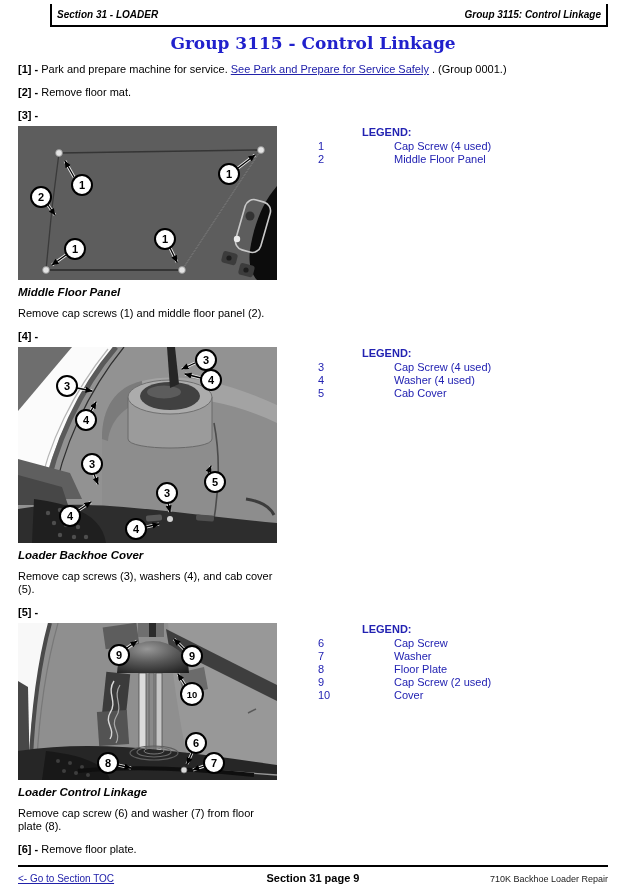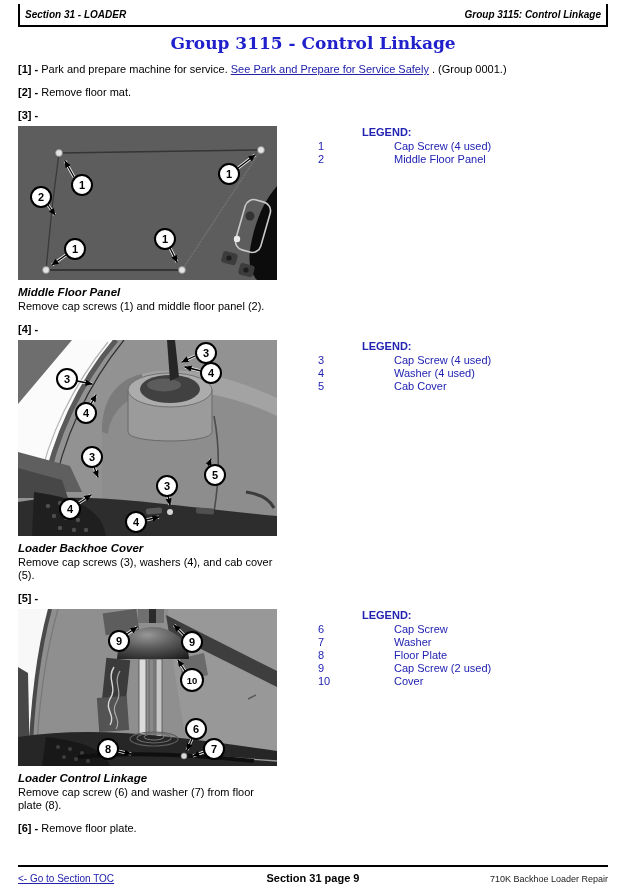--- a/index.html
+++ b/index.html
@@ -2,36 +2,36 @@
 <html><head>
 <meta charset="utf-8">
 <style>
   html,body{margin:0;padding:0;background:#fff;}
   body{width:626px;height:886px;font-family:"Liberation Sans",sans-serif;color:#000;overflow:hidden;}
   .page{position:relative;width:626px;height:886px;background:#fff;}
   .content{padding:0 18px;}
 
   .header-bar{margin-top:4px;height:21px;border-left:2px solid #000;border-right:2px solid #000;
     border-bottom:2px solid #000;display:flex;justify-content:space-between;align-items:center;
-    padding:0 5px;font-size:10px;font-weight:bold;font-style:italic;}
+    padding:0 5px;font-size:10px;font-weight:bold;font-style:italic;margin-left:32px;}
 
   .title{margin:6px 0 0;text-align:center;font-family:"DejaVu Serif",serif;font-size:17px;
     font-weight:bold;color:#2121cc;}
   .subtitle{margin:6px 0 0;text-align:center;font-size:16px;font-weight:bold;}
 
   .step{margin:10px 0 0;font-size:11px;line-height:13px;}
   .step b{font-weight:bold;}
   .link{color:#2222aa;text-decoration:underline;cursor:pointer;}
 
   .fig-label{margin:10px 0 4px;font-size:11px;font-weight:bold;line-height:13px;}
   .figure-row{display:flex;align-items:flex-start;}
   .fig-col{width:259px;flex:0 0 259px;}
   .fig-img{display:block;width:259px;}
   .fig-caption{margin-top:5px;font-size:11.5px;font-weight:bold;font-style:italic;line-height:14px;}
-  .fig-desc{margin-top:1px;font-size:11px;line-height:13px;}
+  .fig-desc{margin-top:8px;font-size:11px;line-height:13px;}
 
   .legend{margin-left:41px;font-size:11px;color:#2222b2;line-height:13px;}
   .legend-title{font-weight:bold;margin-bottom:1px;margin-left:44px;}
   .legend-row{display:flex;}
   .lk{width:76px;flex:0 0 76px;}
 
   .footer{position:absolute;left:18px;right:18px;bottom:6px;border-top:2px solid #000;
     padding-top:5px;display:flex;align-items:baseline;}
   .footer .fl{flex:1;font-size:10px;}
   .footer .fc{flex:1;text-align:center;font-size:11px;font-weight:bold;}

